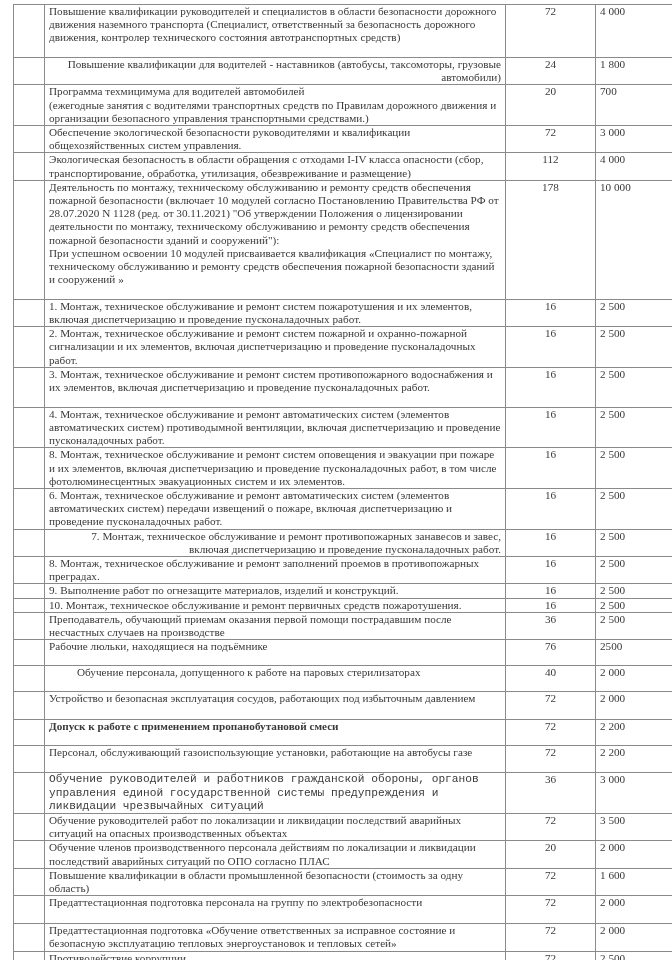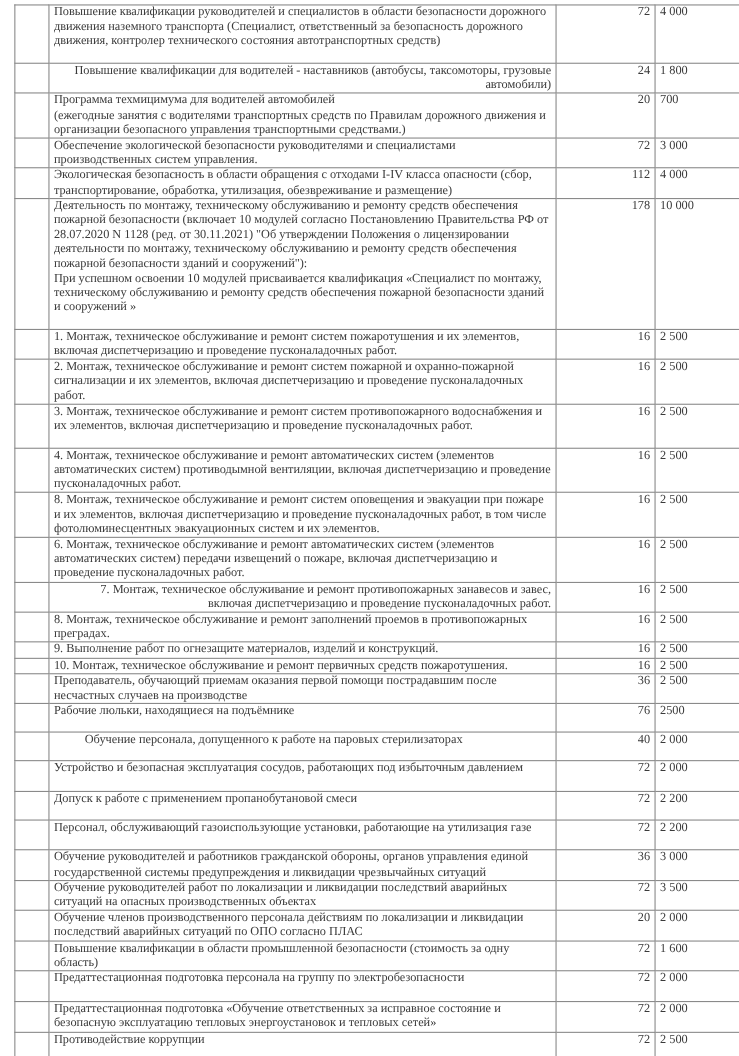--- a/index.html
+++ b/index.html
@@ -5,21 +5,21 @@
   html, body { margin: 0; padding: 0; background: #ffffff; }
   body { width: 672px; height: 960px; overflow: hidden; position: relative;
          font-family: "Liberation Serif", "DejaVu Serif", serif; color: #3a3a3a; }
   table.price { position: absolute; left: 13px; top: 4px; border-collapse: collapse;
                 width: 700px; table-layout: fixed; font-size: 11.2px; line-height: 13.2px; }
   table.price td { border: 1px solid #8a8a8a; padding: 0 4px; vertical-align: top; }
   col.c0 { width: 31px; }
   col.c1 { width: 461px; }
   col.c2 { width: 90px; }
   col.c3 { width: 118px; }
-  td.num { text-align: right; padding-top: 1px; }
+  td.num { text-align: center; padding-top: 1px; }
   td.price-cell { text-align: left; padding-left: 26px; }
   td.mid { vertical-align: middle; }
   td.desc { padding-left: 4px; }
   td.leftcol { padding: 0; }
 </style>
 </head>
 <body>
 
 <table class="price">
   <colgroup>
@@ -43,21 +43,21 @@
       </tr>
       <tr style="height: 40px;">
         <td class="leftcol"></td>
         <td class="desc" style="white-space: pre-line;">Программа техмицимума для водителей автомобилей
 (ежегодные занятия с водителями транспортных средств по Правилам дорожного движения и организации безопасного управления транспортными средствами.)</td>
         <td class="num mid">20</td>
         <td class="num price-cell">700</td>
       </tr>
       <tr style="height: 27px;">
         <td class="leftcol"></td>
-        <td class="desc" style="white-space: pre-line;">Обеспечение экологической безопасности руководителями и специалистами производственных систем управления.</td>
+        <td class="desc" style="white-space: pre-line;">Обеспечение экологической безопасности руководителями и квалификации общехозяйственных систем управления.</td>
         <td class="num">72</td>
         <td class="num price-cell">3 000</td>
       </tr>
       <tr style="height: 27px;">
         <td class="leftcol"></td>
         <td class="desc" style="white-space: pre-line; margin-top: 28px;">Экологическая безопасность в области обращения с отходами I-IV класса опасности (сбор, транспортирование, обработка, утилизация, обезвреживание и размещение)</td>
         <td class="num">112</td>
         <td class="num price-cell">4 000</td>
       </tr>
       <tr style="height: 119px;">
@@ -146,33 +146,33 @@
         <td class="num price-cell">2 000</td>
       </tr>
       <tr style="height: 28px;">
         <td class="leftcol"></td>
         <td class="desc" style="white-space: pre-line;">Устройство и безопасная эксплуатация сосудов, работающих под избыточным давлением</td>
         <td class="num">72</td>
         <td class="num price-cell">2 000</td>
       </tr>
       <tr style="height: 26px;">
         <td class="leftcol"></td>
-        <td class="desc" style="white-space: pre-line;">Допуск к работе с применением пропанобутановой смеси</td>
+        <td class="desc" style="white-space: pre-line; font-weight: bold;">Допуск к работе с применением пропанобутановой смеси</td>
         <td class="num">72</td>
         <td class="num price-cell">2 200</td>
       </tr>
       <tr style="height: 27px;">
         <td class="leftcol"></td>
-        <td class="desc" style="white-space: pre-line;">Персонал, обслуживающий газоиспользующие установки, работающие на утилизация газе</td>
+        <td class="desc" style="white-space: pre-line;">Персонал, обслуживающий газоиспользующие установки, работающие на автобусы газе</td>
         <td class="num">72</td>
         <td class="num price-cell">2 200</td>
       </tr>
       <tr style="height: 26px;">
         <td class="leftcol"></td>
-        <td class="desc" style="white-space: pre-line;">Обучение руководителей и работников гражданской обороны, органов управления единой государственной системы предупреждения и ликвидации чрезвычайных ситуаций</td>
+        <td class="desc" style="white-space: pre-line; font-family: Liberation Mono, monospace;">Обучение руководителей и работников гражданской обороны, органов управления единой государственной системы предупреждения и ликвидации чрезвычайных ситуаций</td>
         <td class="num">36</td>
         <td class="num price-cell">3 000</td>
       </tr>
       <tr style="height: 27px;">
         <td class="leftcol"></td>
         <td class="desc" style="white-space: pre-line;">Обучение руководителей работ по локализации и ликвидации последствий аварийных ситуаций на опасных производственных объектах</td>
         <td class="num">72</td>
         <td class="num price-cell">3 500</td>
       </tr>
       <tr style="height: 27px;">

